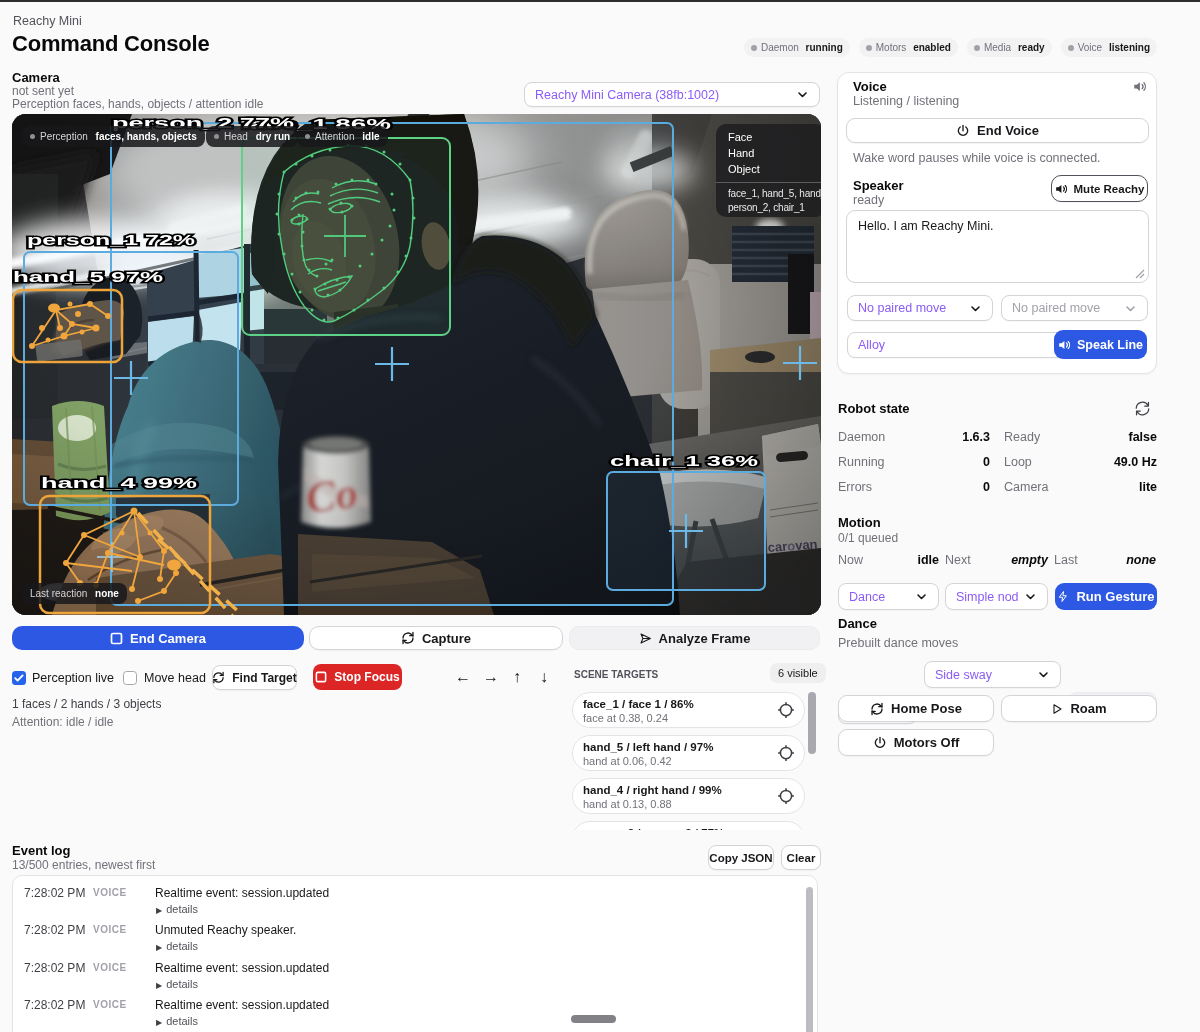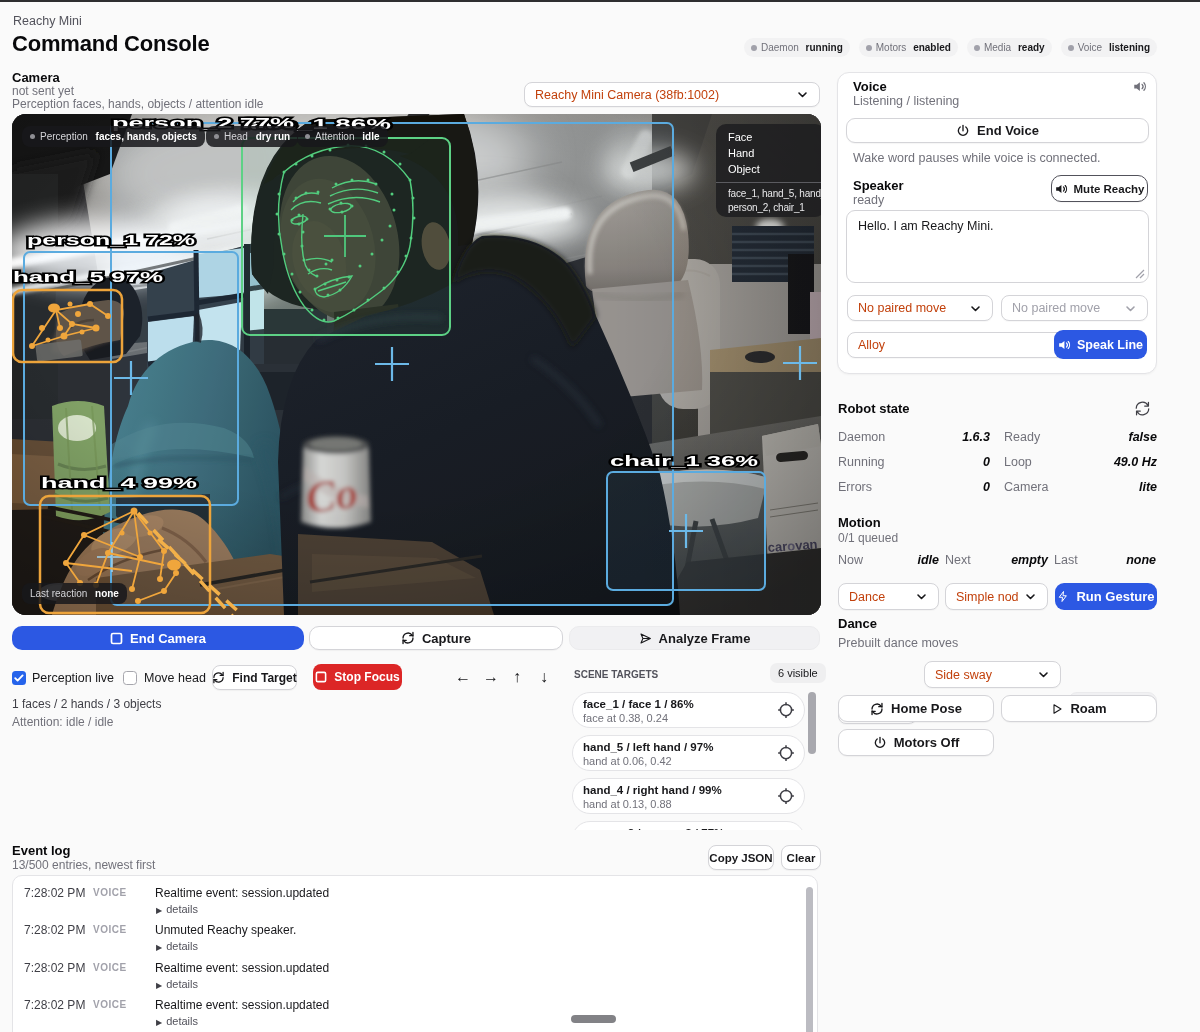--- a/index.html
+++ b/index.html
@@ -11,21 +11,21 @@
   .h1 { position:absolute; left:12px; top:31px; font-size:22px; line-height:1.18; font-weight:bold; letter-spacing:-0.2px; color:#09090b; }
   
   .statusrow { position:absolute; right:43px; top:38px; display:flex; gap:9px; }
   .spill { display:flex; align-items:center; gap:4px; height:19px; padding:0 7px; background:#f2f2f3; border-radius:9.5px; font-size:10px; color:#71717a; white-space:nowrap; }
   .spill .dot { width:6px; height:6px; border-radius:50%; background:#a1a1aa; }
   .spill b { color:#18181b; }
   
   .camh { position:absolute; left:12px; top:70px; font-size:13px; font-weight:bold; color:#09090b; }
   .camsub1 { position:absolute; left:12px; top:84px; font-size:12px; color:#71717a; }
   .camsub2 { position:absolute; left:12px; top:97px; font-size:12px; color:#71717a; }
-  .select { border:1px solid #d4d4d8; background:#fff; border-radius:8px; font-size:12.5px; color:#c2410c; display:flex; align-items:center; padding:0 10px; position:absolute; box-shadow:0 1px 1px rgba(0,0,0,0.03); white-space:nowrap; }
+  .select { border:1px solid #d4d4d8; background:#fff; border-radius:8px; font-size:12.5px; color:#8b5cf6; display:flex; align-items:center; padding:0 10px; position:absolute; box-shadow:0 1px 1px rgba(0,0,0,0.03); white-space:nowrap; }
   .select .chev { margin-left:auto; }
   .camselect { left:524px; top:82px; width:296px; height:25px; }
   
   .video { position:absolute; left:12px; top:114px; width:809px; height:501px; border-radius:14px; overflow:hidden; background:#222; }
   .vpill { position:absolute; background:rgba(24,24,27,0.85); border-radius:8px; height:21px; display:flex; align-items:center; gap:5px; padding:0 8px; font-size:10px; color:#d4d4d8; white-space:nowrap; }
   .vpill .dot { width:5px; height:5px; border-radius:50%; background:#8e8e93; }
   .vpill b { color:#fff; }
   .infopanel { position:absolute; right:-4px; top:10px; width:109px; height:93px; background:rgba(28,28,30,0.82); border-radius:10px; color:#fff; font-size:11px; padding:5px 0 0 12px; line-height:16px; }
   .infopanel .div { height:1px; background:#5b5b60; margin:5px 0 4px -12px; width:109px; }
   .infopanel .sm { font-size:10px; letter-spacing:-0.2px; line-height:13.5px; color:#e8e8ea; white-space:nowrap; overflow:hidden; }
@@ -64,21 +64,21 @@
   .evdet .tri { font-size:8px; margin-right:4px; color:#3f3f46; }
   .evscroll { position:absolute; right:4px; top:11px; width:7px; height:160px; background:#bcbcc2; border-radius:4px; }
   
   .card { position:absolute; left:837px; top:72px; width:320px; height:302px; background:#fff; border:1px solid #e4e4e7; border-radius:12px; box-shadow:0 1px 2px rgba(0,0,0,0.04); }
   .rc { position:absolute; }
   .b14 { font-size:13px; font-weight:bold; color:#09090b; }
   .g13 { font-size:12.5px; color:#71717a; }
   .g12 { font-size:12px; color:#71717a; }
   .kv { position:absolute; font-size:12.5px; }
   .kv .k { color:#71717a; }
-  .kv .v { font-weight:bold; color:#09090b;font-style:italic; }
+  .kv .v { font-weight:bold; color:#09090b; }
   .textarea { position:absolute; left:846px; top:210px; width:303px; height:73px; border:1px solid #d4d4d8; border-radius:9px; background:#fff; font-size:12.5px; color:#18181b; padding:8px 11px; }
   .rsz { position:absolute; right:3px; bottom:3px; width:10px; height:10px; }
   .hscroll { position:absolute; left:571px; top:1015px; width:45px; height:8px; border-radius:4px; background:#828286; }
   svg.ic { flex:0 0 auto; }
 </style>
 </head>
 <body>
 <div class="topline"></div>
 <div class="eyebrow">Reachy Mini</div>
 <div class="h1">Command Console</div>

